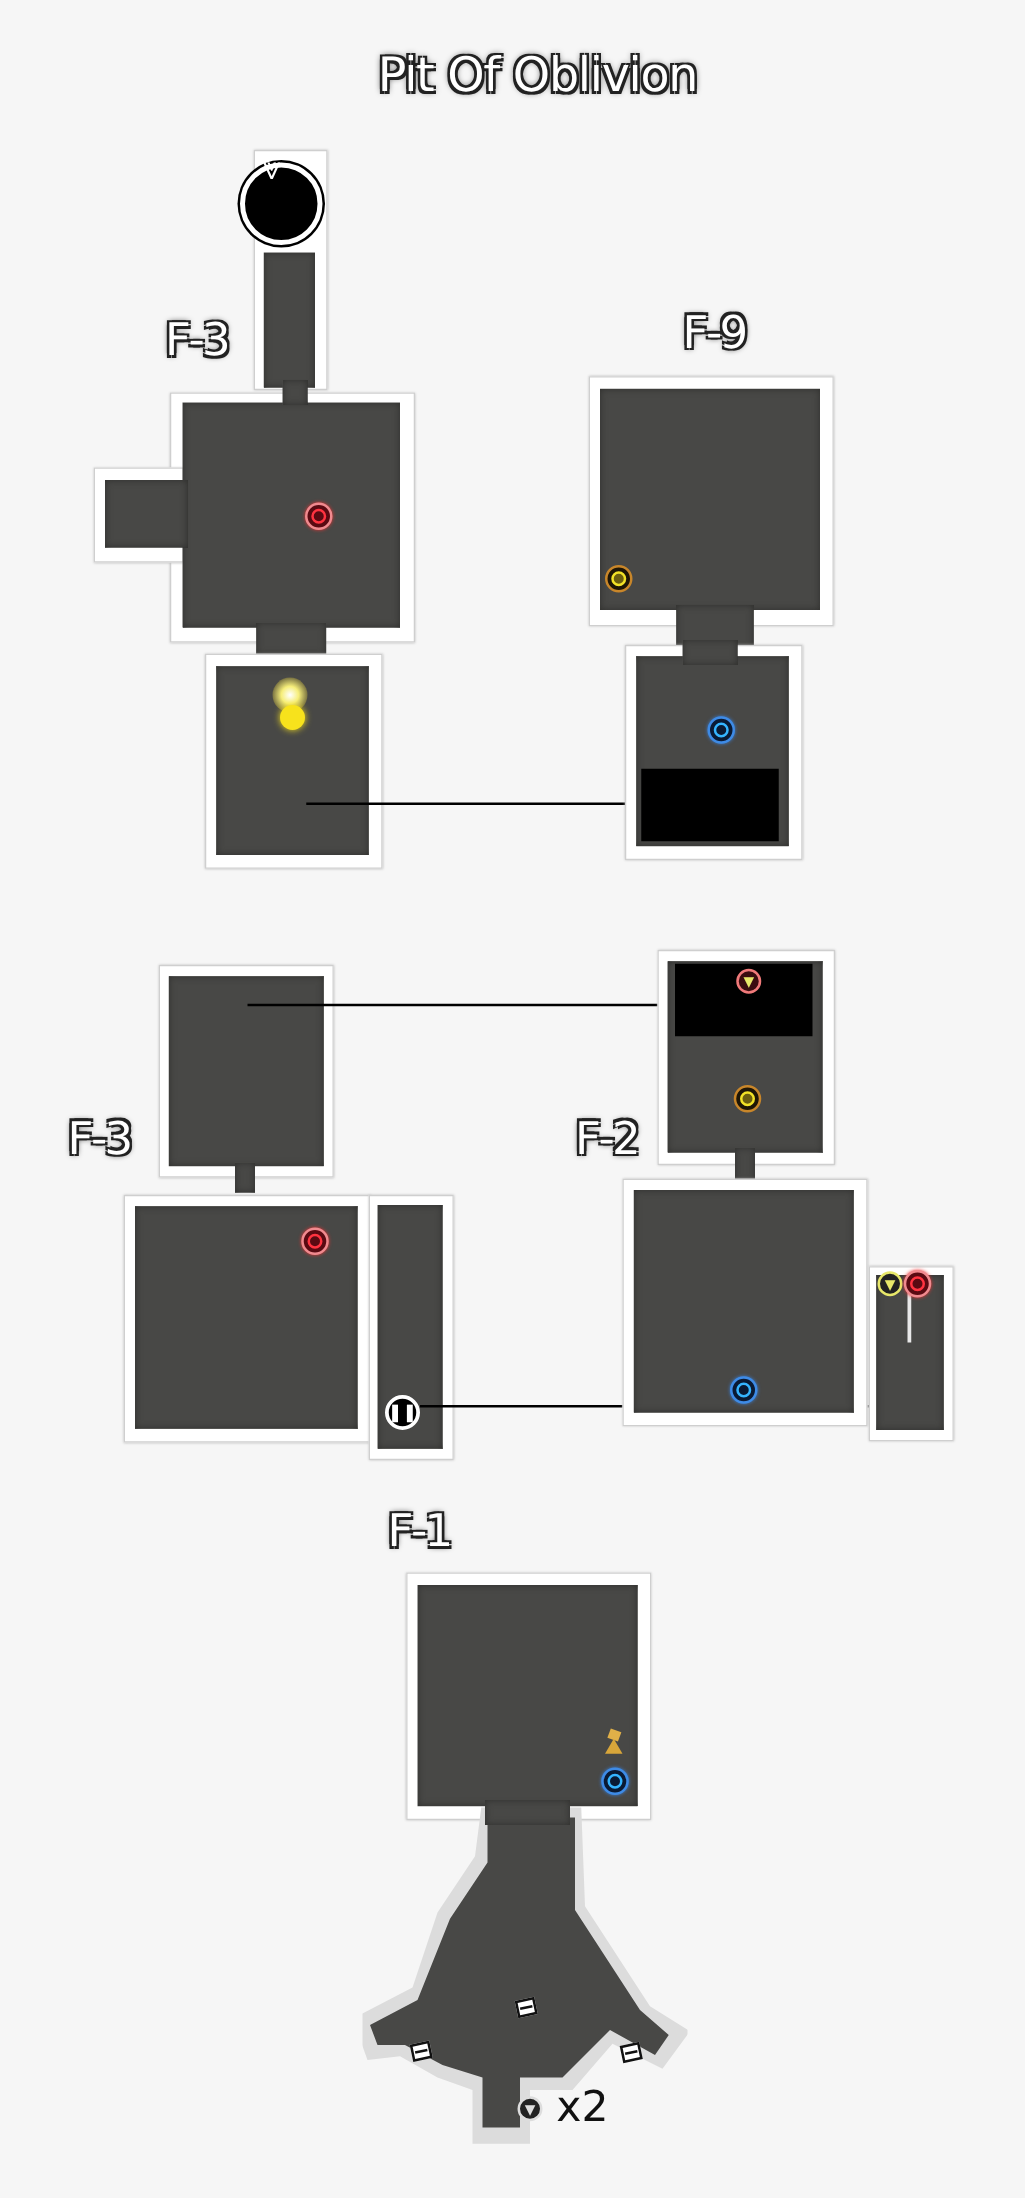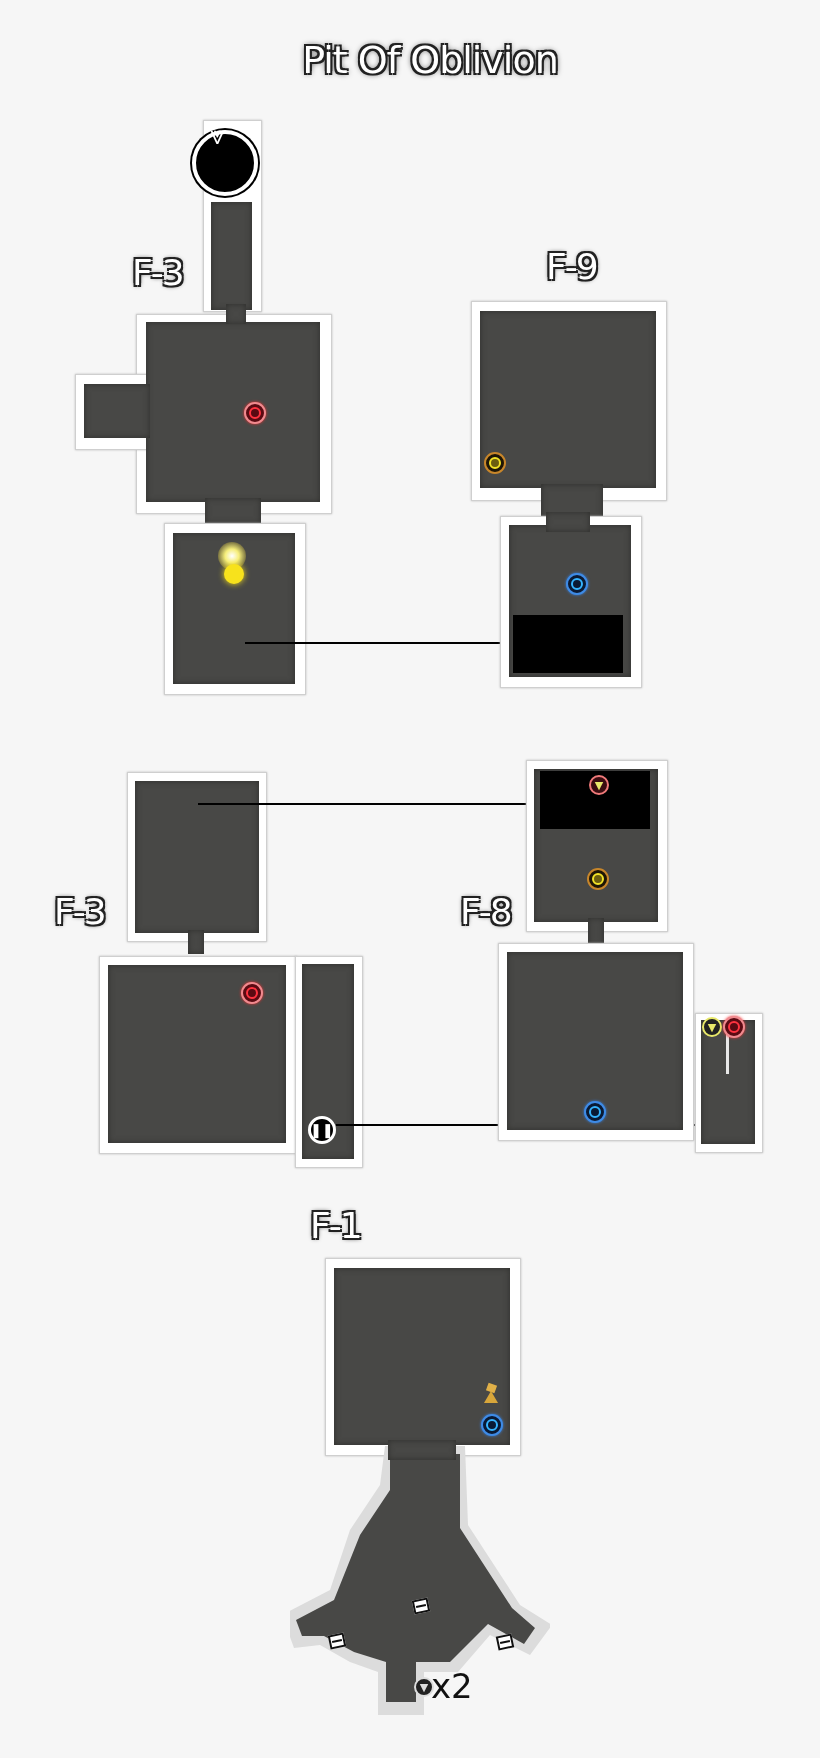--- a/index.html
+++ b/index.html
@@ -91,21 +91,21 @@
   <div class="wall" style="left:295px; top:956px; width:66px; height:210px;"></div>
   <div class="room" style="left:302px; top:964px; width:52px; height:195px;"></div>
   <div class="icon icon-pause" style="left:308px; top:1116px;">❚❚</div>
 </div>
 
 <div class="line" style="left:198px; top:803px; width:342px;"></div>
 
 <div class="line" style="left:336px; top:1124px; width:388px;"></div>
 
 <div>
-  <div class="floor-label" style="left:460px; top:891px;">F-8</div>
+  <div class="floor-label" style="left:460px; top:891px;">F-2</div>
   <div class="wall" style="left:526px; top:760px; width:140px; height:170px;"></div>
   <div class="room" style="left:534px; top:769px; width:124px; height:153px;"></div>
   <div class="black" style="left:540px; top:771px; width:110px; height:58px;"></div>
   <div class="icon icon-trap-red" style="left:589px; top:775px;">▼</div>
   <div class="icon icon-yellow" style="left:587px; top:868px;"></div>
   <div class="room" style="left:588px; top:918px; width:16px; height:28px;"></div>
   <div class="wall" style="left:498px; top:943px; width:194px; height:196px;"></div>
   <div class="room" style="left:507px; top:952px; width:176px; height:178px;"></div>
   <div class="icon icon-blue" style="left:584px; top:1101px;"></div>
   <div class="wall" style="left:695px; top:1013px; width:66px; height:138px;"></div>
@@ -124,14 +124,14 @@
 
   <svg class="abs" style="left:290px; top:1440px;" width="260" height="280">
     <polygon points="95,6 175,6 178,85 230,165 262,185 240,215 200,195 168,232 134,232 134,275 88,275 88,232 60,222 30,205 4,208 -8,175 40,150 60,90 90,45" fill="#dcdcdc"></polygon>
     <polygon points="100,14 170,14 170,88 222,168 245,188 234,204 198,184 160,222 126,222 126,262 96,262 96,222 64,212 34,196 12,196 6,180 44,160 70,95 100,50" fill="#484846"></polygon>
   </svg>
   <div class="room" style="left:388px; top:1440px; width:68px; height:20px;"></div>
   <div class="chest" style="left:413px; top:1599px;"></div>
   <div class="chest" style="left:329px; top:1634px;"></div>
   <div class="chest" style="left:497px; top:1635px;"></div>
   <div class="icon icon-gem" style="left:414px; top:1677px;">▼</div>
-  <div class="x2" style="left:431px; top:1666px;">x2</div>
+  <div class="x2" style="left:445px; top:1666px;">x2</div>
 </div>
 
 </body></html>

